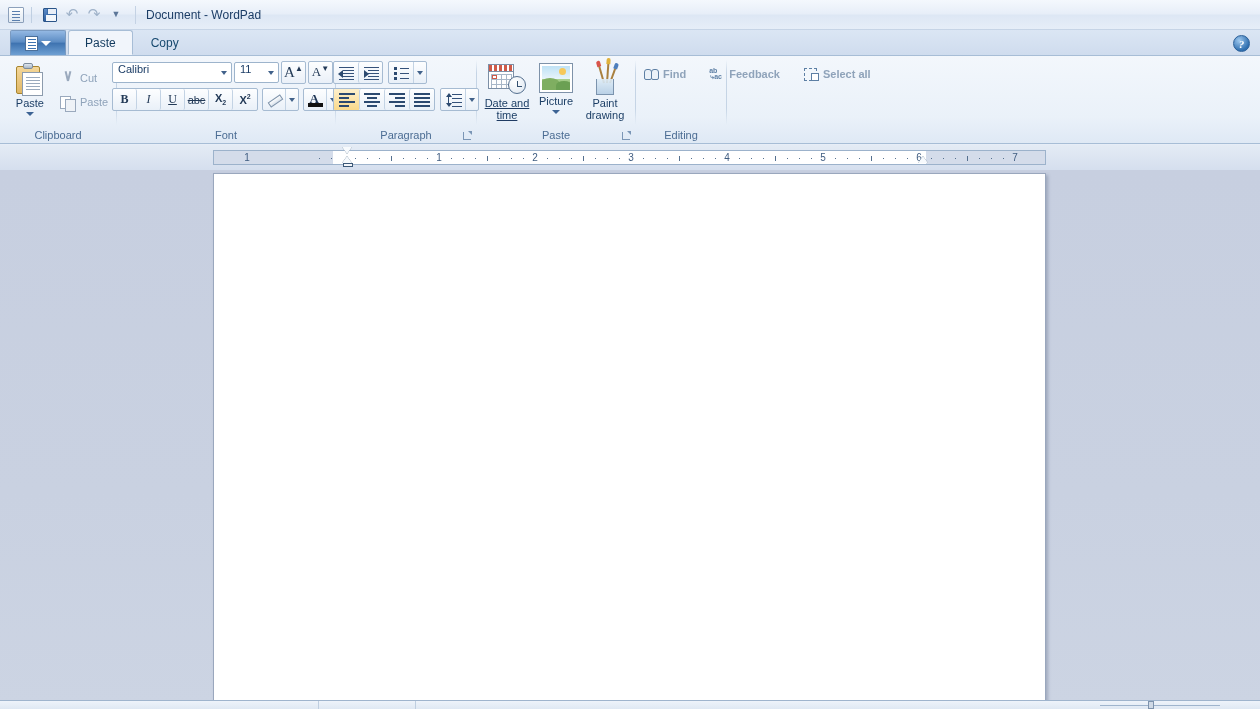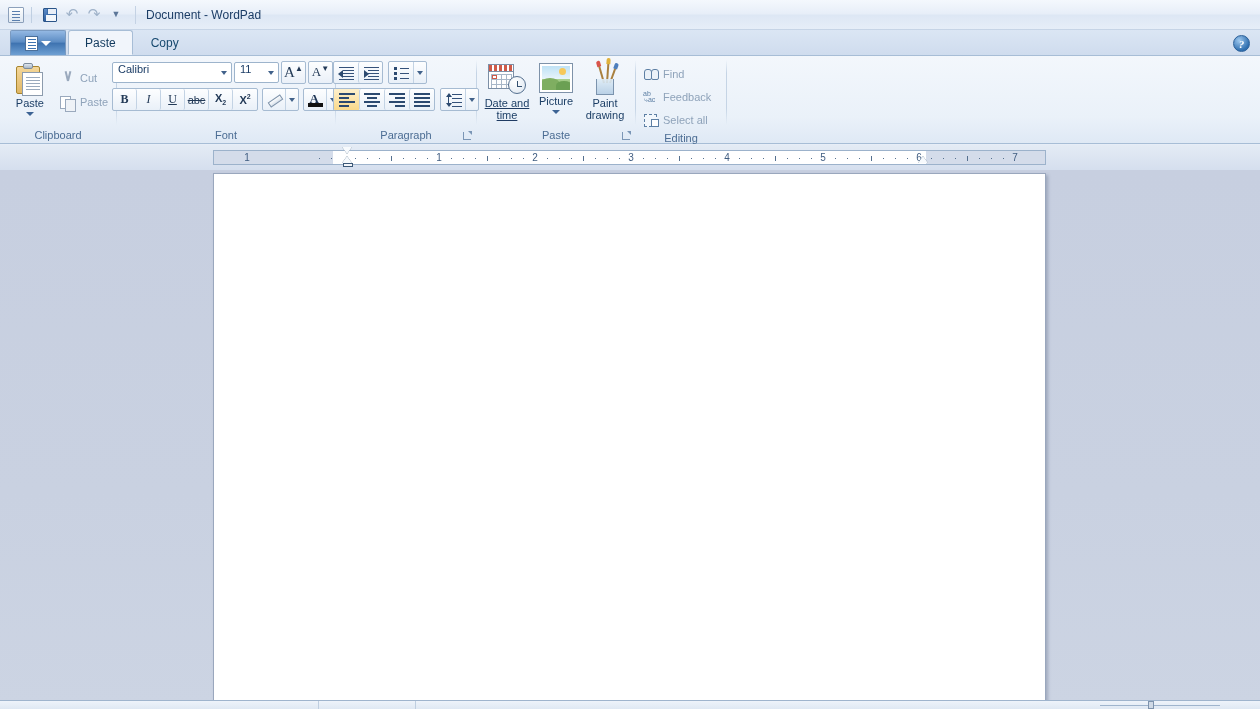--- a/index.html
+++ b/index.html
@@ -340,21 +340,21 @@
   .ico-paint { width:28px;height:32px; position:relative; }
   .cup {
     position:absolute; left:5px; bottom:0; width:18px; height:16px;
     background: linear-gradient(to bottom, rgba(222,236,247,.9), rgba(180,205,228,.9));
     border:1px solid #7b93ad; border-top:none;
   }
   .brush { position:absolute; width:2px; background:#a9803f; transform-origin: bottom center;}
   .brush i { position:absolute; top:-5px; left:-1px; width:4px;height:6px; border-radius:2px 2px 0 0;}
 
   
-  .edit-col { display:flex; flex-direction:column; gap:1px; padding-top:4px;}
+  .edit-col { display:flex; flex-direction:row; gap:17px; padding-top:4px;font-weight:bold;}
   .ico-find { width:16px;height:14px;position:relative;}
   .ico-find:before, .ico-find:after{
     content:""; position:absolute; top:2px; width:6px;height:9px;border:1px solid #5d7falpha;
     border:1px solid #5d7fa4; border-radius:3px 3px 2px 2px; background:#eaf1f8;
   }
   .ico-find:before{ left:1px;}
   .ico-find:after{ left:8px;}
   .ico-replace { width:16px;height:14px;position:relative; font-size:7px; color:#5d7fa4;}
   .ico-replace span{ position:absolute; left:0; top:0;}
   .ico-replace span.b{ left:1px; top:6px;}

